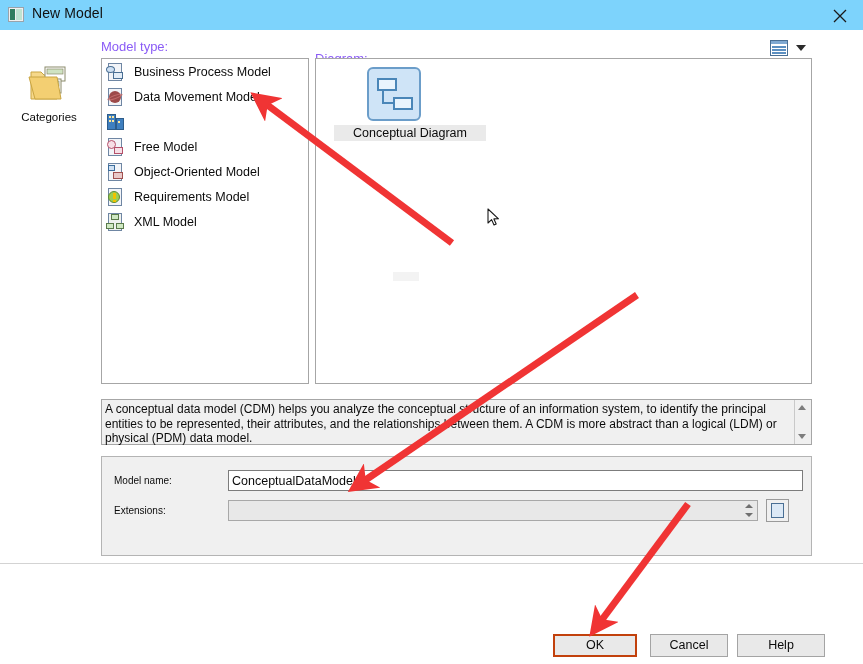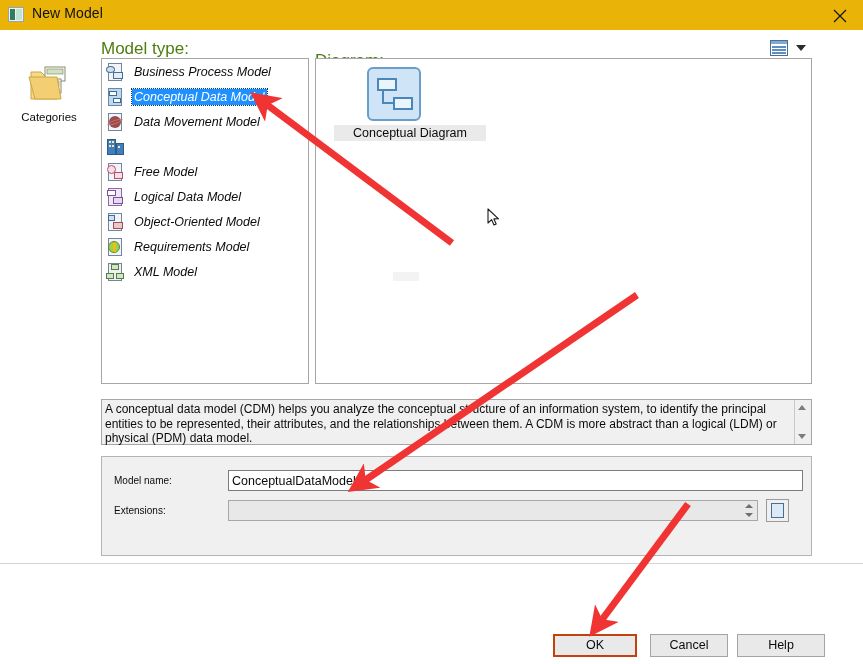--- a/index.html
+++ b/index.html
@@ -17,21 +17,21 @@
     overflow: hidden;
     position: relative;
   }
 
   
   #titlebar {
     position: absolute;
     left: 0; top: 0;
     width: 863px;
     height: 30px;
-    background: #eab308;
+    background: #7dd3fc;
   }
   #title-icon {
     position: absolute;
     left: 8px; top: 7px;
     width: 16px; height: 15px;
     background: #f0f0f0;
     border: 1px solid #9aa3ab;
     box-sizing: border-box;
     display: block;
   }
@@ -86,22 +86,22 @@
     width: 72px;
     font-size: 11.5px;
     color: #0c0c0c;
     white-space: nowrap;
   }
   .rail-icon { position: absolute; left: 14px; top: 6px; width: 44px; height: 42px; }
 
   
   .section-label {
     position: absolute;
-    font-size: 17px;
-    color: #4d7c0f;
+    font-size: 13px;
+    color: #8b5cf6;
     white-space: nowrap;
   }
   #label-model-type { left: 101px; top: 39px; }
   #label-diagram   { left: 315px; top: 51px; }
 
   
   #view-mode-toggle {
     position: absolute;
     left: 770px; top: 40px;
     width: 42px; height: 18px;
@@ -130,21 +130,20 @@
 
   
   #model-type-list {
     position: absolute;
     left: 101px; top: 58px;
     width: 208px; height: 326px;
     background: #ffffff;
     border: 1px solid #a6a6a6;
     box-sizing: border-box;
     overflow: hidden;
-    font-style: italic;
   }
   .list-item {
     position: relative;
     height: 25px;
     padding-left: 4px;
     display: flex;
     align-items: center;
     cursor: default;
   }
   .list-item .li-icon {
@@ -438,28 +437,20 @@
 
   <div class="list-item">
     <span class="li-icon">
       <span class="ic-page"></span>
       <span class="ic-sh" style="left:0px; top:4px; width:9px; height:7px; background:#cfe0f2; border:1.4px solid #4a6f94; border-radius:50%;"></span>
       <span class="ic-sh" style="left:7px; top:10px; width:10px; height:7px; background:#e4eef8; border:1.4px solid #4a6f94;"></span>
     </span>
     <span class="li-label">Business Process Model</span>
   </div>
 
-  <div class="list-item selected">
-    <span class="li-icon">
-      <span class="ic-page" style="background:#bcd9f2;"></span>
-      <span class="ic-sh" style="left:3px; top:4px; width:8px; height:5px; background:#ffffff; border:1.3px solid #3b6d9c;"></span>
-      <span class="ic-sh" style="left:7px; top:11px; width:8px; height:5px; background:#ffffff; border:1.3px solid #3b6d9c;"></span>
-    </span>
-    <span class="li-label">Conceptual Data Model</span>
-  </div>
 
   <div class="list-item">
     <span class="li-icon">
       <span class="ic-page"></span>
       <span class="ic-sh" style="left:3px; top:4px; width:12px; height:12px; background:#9c4a4a; border-radius:50%;"></span>
       <span class="ic-sh" style="left:1px; top:8px; width:16px; height:4px; border:1.2px solid #c06a6a; border-radius:50%; background:transparent; transform:rotate(-20deg);"></span>
     </span>
     <span class="li-label">Data Movement Model</span>
   </div>
 
@@ -477,28 +468,20 @@
 
   <div class="list-item">
     <span class="li-icon">
       <span class="ic-page"></span>
       <span class="ic-sh" style="left:1px; top:3px; width:9px; height:9px; border:1.4px solid #b4506a; border-radius:50%; background:#f6dfe6;"></span>
       <span class="ic-sh" style="left:8px; top:10px; width:9px; height:7px; border:1.4px solid #b4506a; background:#f6dfe6;"></span>
     </span>
     <span class="li-label">Free Model</span>
   </div>
 
-  <div class="list-item">
-    <span class="li-icon">
-      <span class="ic-page" style="background:#efe6f6; border-color:#8a6aa8;"></span>
-      <span class="ic-sh" style="left:1px; top:3px; width:9px; height:6px; background:#ffffff; border:1.3px solid #7d4fa0;"></span>
-      <span class="ic-sh" style="left:7px; top:10px; width:10px; height:7px; background:#e8d8f2; border:1.3px solid #7d4fa0;"></span>
-    </span>
-    <span class="li-label">Logical Data Model</span>
-  </div>
 
   <div class="list-item">
     <span class="li-icon">
       <span class="ic-page"></span>
       <span class="ic-sh" style="left:2px; top:3px; width:7px; height:6px; background:#cfe0f2; border:1.3px solid #3b6d9c;"></span>
       <span class="ic-sh" style="left:7px; top:10px; width:10px; height:7px; background:#e9c9c9; border:1.3px solid #a05050;"></span>
     </span>
     <span class="li-label">Object-Oriented Model</span>
   </div>
 

